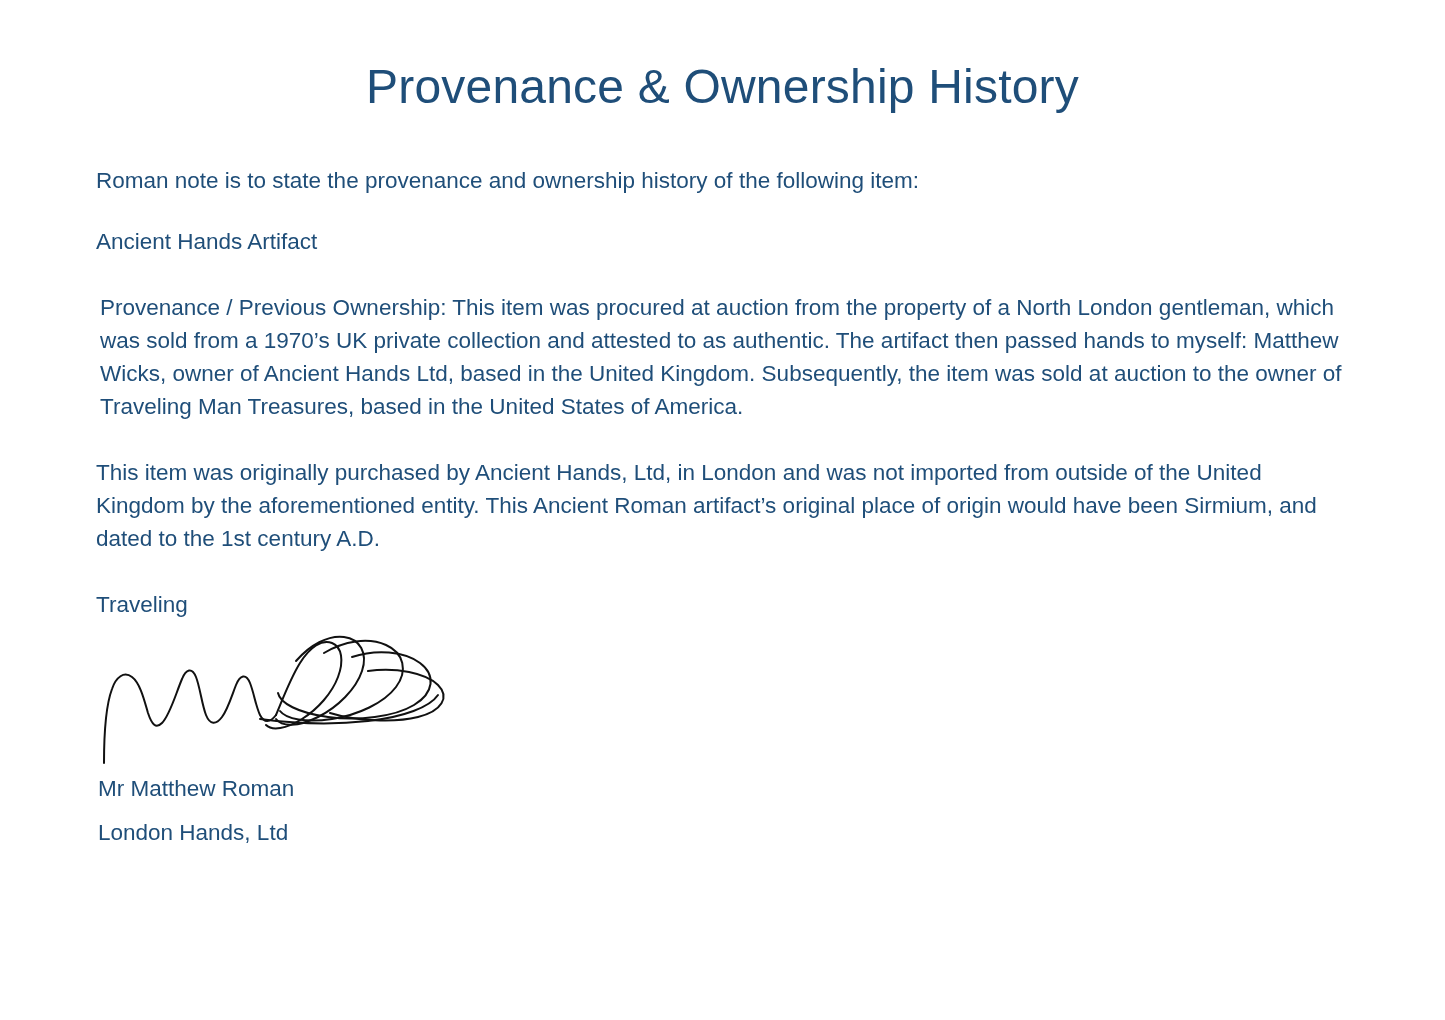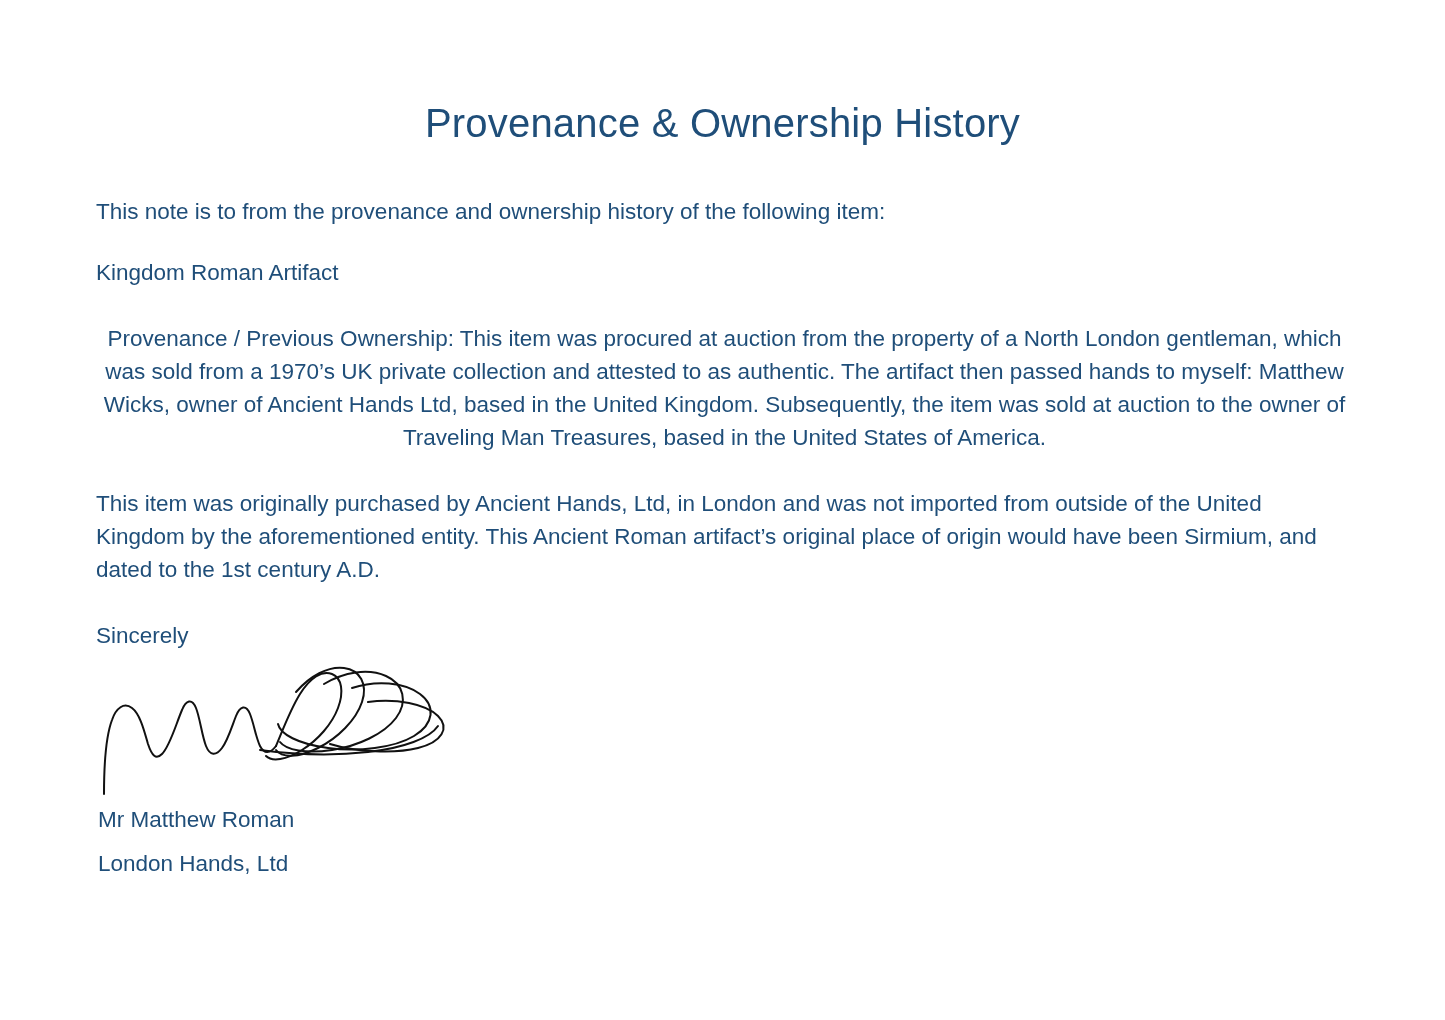--- a/index.html
+++ b/index.html
@@ -16,42 +16,42 @@
   }
   .page {
     position: relative;
     width: 1445px;
     height: 1020px;
     background: #ffffff;
     box-sizing: border-box;
   }
   .doc-title {
     text-align: center;
-    font-size: 40px;
+    font-size: 48px;
     font-weight: 400;
     color: #1f4e79;
     letter-spacing: 0.2px;
     margin: 0;
-    padding-top: 101px;
+    padding-top: 61px;
     line-height: 1.1;
   }
   .body-area {
     padding: 0 96px 0 96px;
     margin-top: 50px;
   }
   .para {
     font-size: 22.5px;
     line-height: 33px;
     color: #1f4e79;
     margin: 0 0 0 0;
     max-width: 1255px;
   }
   .gap-sm { height: 28px; }
   .gap-md { height: 33px; }
-  .indent-1 { padding-left: 4px; text-align: center; }
+  .indent-1 { padding-left: 4px; }
   .sig-block {
     margin-top: 6px;
   }
   .signature {
     margin-left: 4px;
     margin-top: 2px;
     height: 140px;
   }
   .signer-line {
     font-size: 22.5px;
@@ -62,37 +62,37 @@
 </style>
 </head>
 <body>
 
 <div class="page">
 
   <h1 class="doc-title">Provenance &amp; Ownership History</h1>
 
   <div class="body-area">
 
-    <p class="para">This note is to from the provenance and ownership history of the following item:</p>
+    <p class="para">Roman note is to state the provenance and ownership history of the following item:</p>
 
     <div class="gap-sm"></div>
 
-    <p class="para">Kingdom Roman Artifact</p>
+    <p class="para">Ancient Hands Artifact</p>
 
     <div class="gap-md"></div>
 
     <p class="para indent-1">Provenance / Previous Ownership: This item was procured at auction from the property of a North London gentleman, which was sold from a 1970’s UK private collection and attested to as authentic. The artifact then passed hands to myself: Matthew Wicks, owner of Ancient Hands Ltd, based in the United Kingdom. Subsequently, the item was sold at auction to the owner of Traveling Man Treasures, based in the United States of America.</p>
 
     <div class="gap-md"></div>
 
     <p class="para">This item was originally purchased by Ancient Hands, Ltd, in London and was not imported from outside of the United Kingdom by the aforementioned entity. This Ancient Roman artifact’s original place of origin would have been Sirmium, and dated to the 1st century A.D.</p>
 
     <div class="gap-md"></div>
 
-    <p class="para">Sincerely</p>
+    <p class="para">Traveling</p>
 
     <div class="sig-block">
 
       <div class="signature">
         <svg width="380" height="140" viewBox="0 0 380 140" xmlns="http://www.w3.org/2000/svg">
           <g fill="none" stroke="#111111" stroke-width="2" stroke-linecap="round" stroke-linejoin="round">
             <path d="M4 136 C4 108 6 78 12 62 C16 50 24 44 32 50 C40 56 44 72 48 86 C52 98 56 102 62 96 C70 88 76 66 82 52 C86 42 92 40 96 50 C100 60 102 78 106 88 C110 98 116 98 122 90 C128 82 132 68 136 58 C140 48 146 46 150 56 C154 66 156 80 160 88 C164 96 170 96 176 88"></path>
             <path d="M176 88 C182 74 190 52 200 36 C210 20 222 12 232 16 C242 20 244 34 238 50 C232 66 218 82 202 92 C186 102 172 104 166 98"></path>
             <path d="M196 34 C210 18 228 8 244 10 C260 12 268 26 262 44 C256 62 238 80 218 90 C198 100 182 100 176 92"></path>
             <path d="M224 26 C244 14 268 10 286 18 C304 26 308 44 296 60 C284 76 258 88 232 92 C206 96 186 92 180 84"></path>

